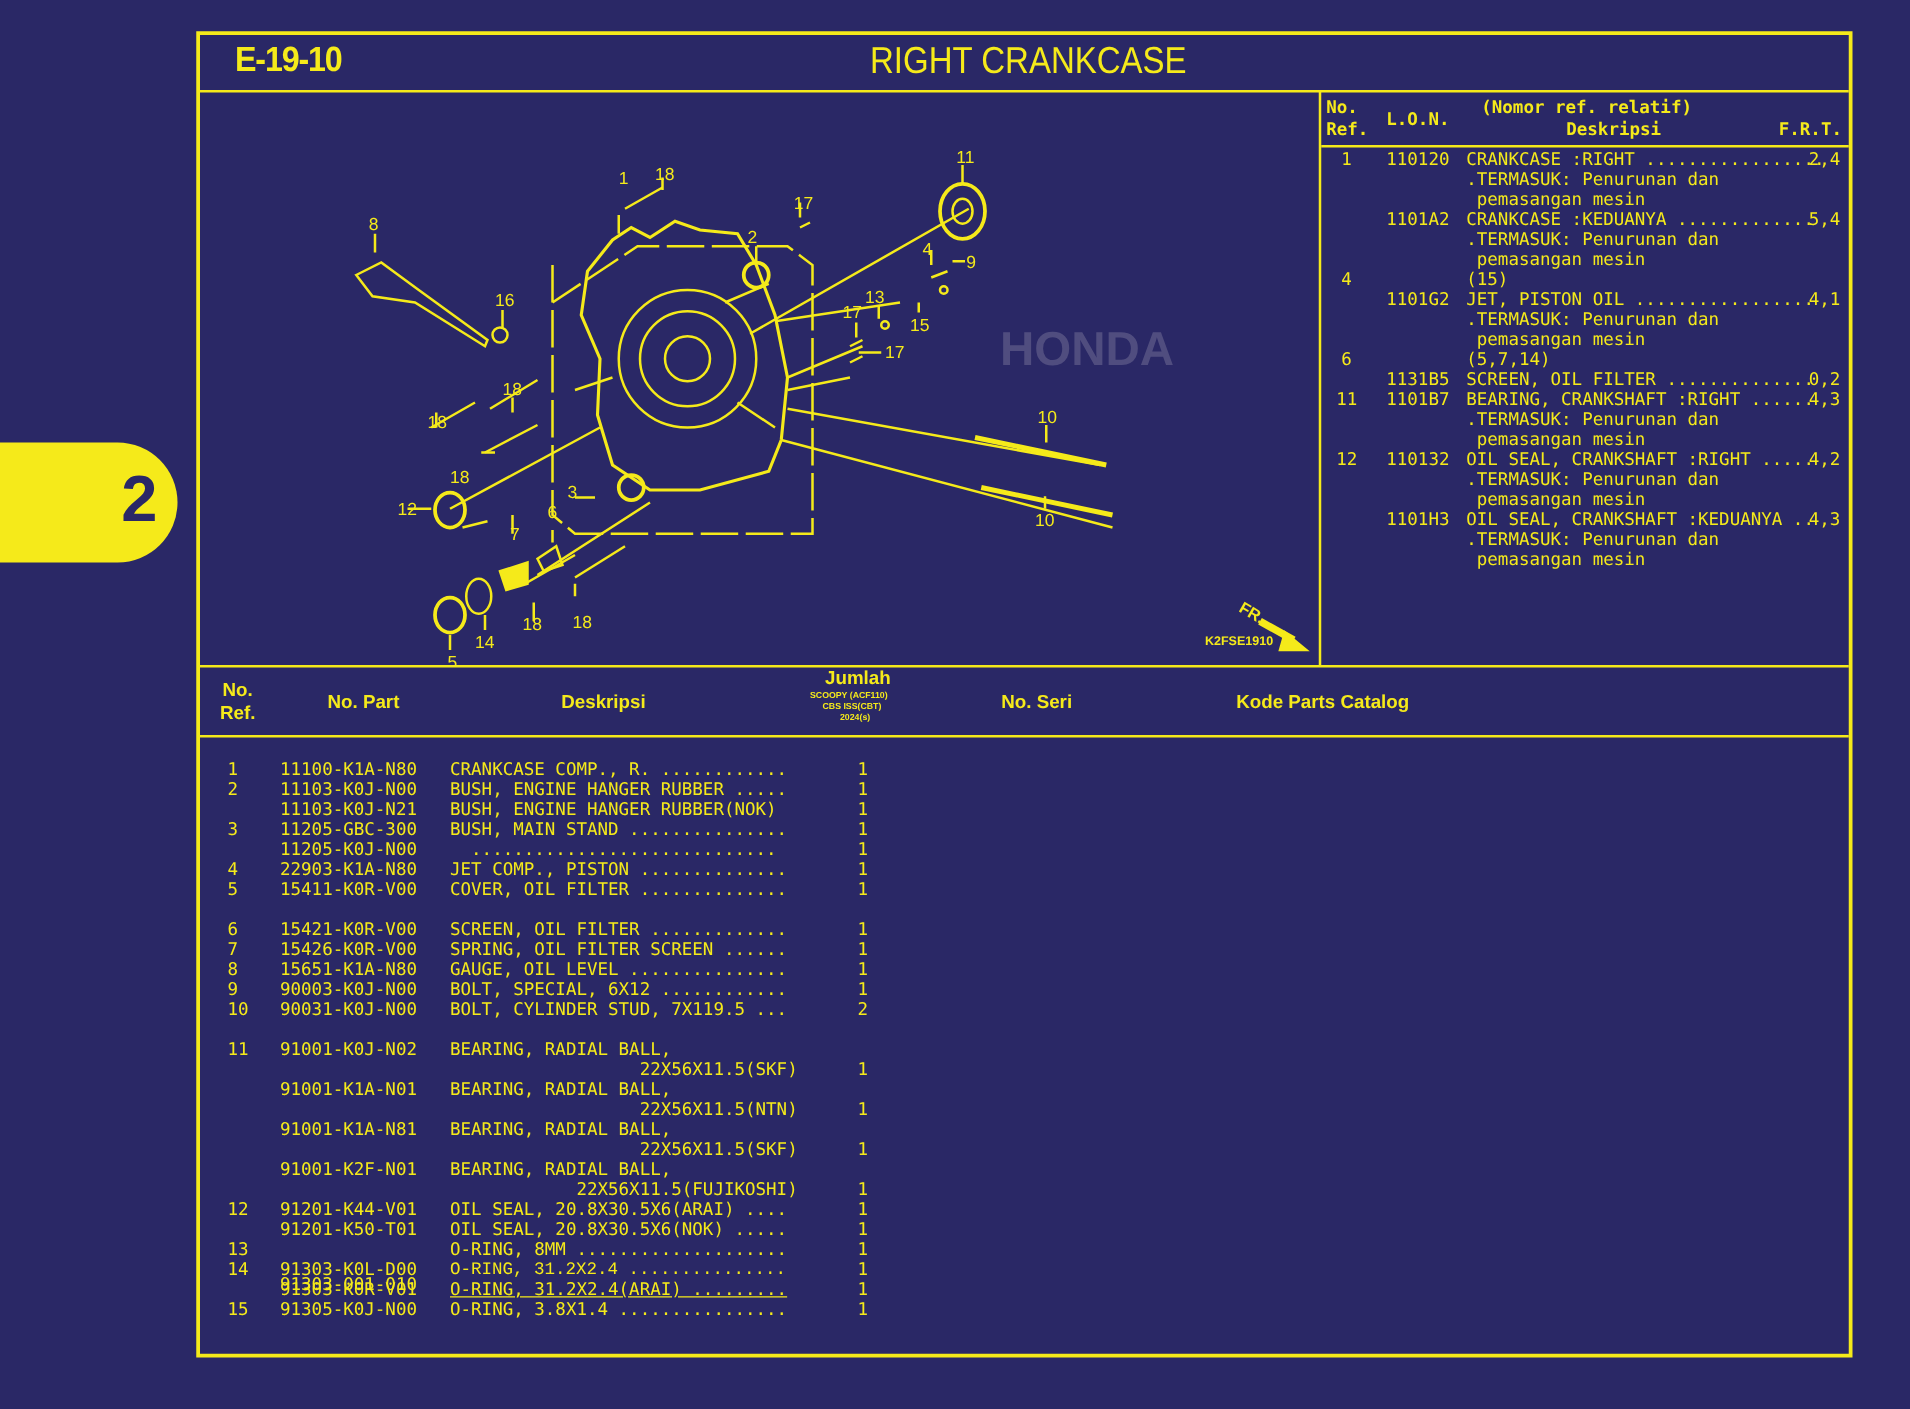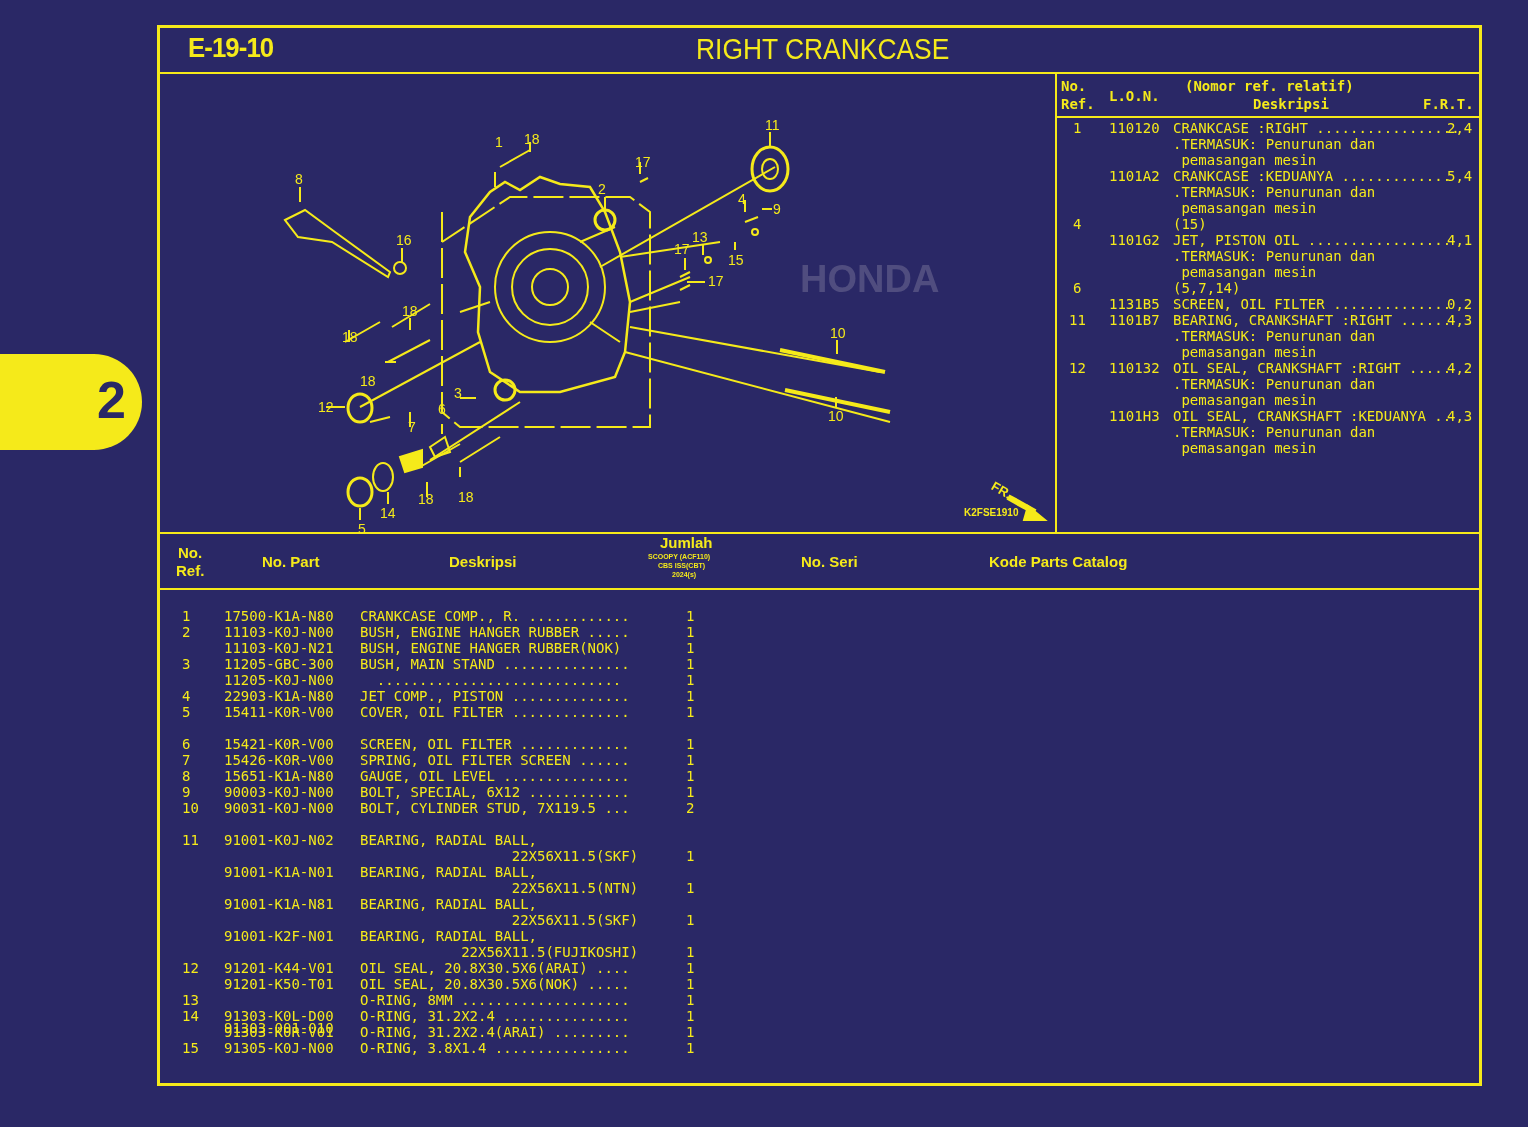--- a/index.html
+++ b/index.html
@@ -212,21 +212,21 @@
     <span style="left:289px;top:19px">Deskripsi</span>
     <span style="left:500px;top:0px">Jumlah</span>
     <span class="qty-sub" style="left:488px;top:19px">SCOOPY (ACF110)</span>
     <span class="qty-sub" style="left:498px;top:28px">CBS ISS(CBT)</span>
     <span class="qty-sub" style="left:512px;top:37px">2024(s)</span>
     <span style="left:641px;top:19px">No. Seri</span>
     <span style="left:829px;top:19px">Kode Parts Catalog</span>
   </div>
 
   <div class="parts-body" id="parts-body">
-      <div class="prow" style="top: 20px;"><span style="left: 22px;">1</span><span style="left: 64px;">17500-K1A-N80</span><span style="left: 200px;">CRANKCASE COMP., R. ............</span><span style="left: 526px;">1</span></div>
+      <div class="prow" style="top: 20px;"><span style="left: 22px;">1</span><span style="left: 64px;">11100-K1A-N80</span><span style="left: 200px;">CRANKCASE COMP., R. ............</span><span style="left: 526px;">1</span></div>
       <div class="prow" style="top: 36px;"><span style="left: 22px;">2</span><span style="left: 64px;">11103-K0J-N00</span><span style="left: 200px;">BUSH, ENGINE HANGER RUBBER .....</span><span style="left: 526px;">1</span></div>
       <div class="prow" style="top: 52px;"><span style="left: 22px;"></span><span style="left: 64px;">11103-K0J-N21</span><span style="left: 200px;">BUSH, ENGINE HANGER RUBBER(NOK)</span><span style="left: 526px;">1</span></div>
       <div class="prow" style="top: 68px;"><span style="left: 22px;">3</span><span style="left: 64px;">11205-GBC-300</span><span style="left: 200px;">BUSH, MAIN STAND ...............</span><span style="left: 526px;">1</span></div>
       <div class="prow" style="top: 84px;"><span style="left: 22px;"></span><span style="left: 64px;">11205-K0J-N00</span><span style="left: 200px;">  .............................</span><span style="left: 526px;">1</span></div>
       <div class="prow" style="top: 100px;"><span style="left: 22px;">4</span><span style="left: 64px;">22903-K1A-N80</span><span style="left: 200px;">JET COMP., PISTON ..............</span><span style="left: 526px;">1</span></div>
       <div class="prow" style="top: 116px;"><span style="left: 22px;">5</span><span style="left: 64px;">15411-K0R-V00</span><span style="left: 200px;">COVER, OIL FILTER ..............</span><span style="left: 526px;">1</span></div>
       <div class="prow" style="top: 148px;"><span style="left: 22px;">6</span><span style="left: 64px;">15421-K0R-V00</span><span style="left: 200px;">SCREEN, OIL FILTER .............</span><span style="left: 526px;">1</span></div>
       <div class="prow" style="top: 164px;"><span style="left: 22px;">7</span><span style="left: 64px;">15426-K0R-V00</span><span style="left: 200px;">SPRING, OIL FILTER SCREEN ......</span><span style="left: 526px;">1</span></div>
       <div class="prow" style="top: 180px;"><span style="left: 22px;">8</span><span style="left: 64px;">15651-K1A-N80</span><span style="left: 200px;">GAUGE, OIL LEVEL ...............</span><span style="left: 526px;">1</span></div>
       <div class="prow" style="top: 196px;"><span style="left: 22px;">9</span><span style="left: 64px;">90003-K0J-N00</span><span style="left: 200px;">BOLT, SPECIAL, 6X12 ............</span><span style="left: 526px;">1</span></div>
@@ -235,17 +235,17 @@
       <div class="prow" style="top: 260px;"><span style="left: 22px;"></span><span style="left: 64px;"></span><span style="left: 200px;">                  22X56X11.5(SKF)</span><span style="left: 526px;">1</span></div>
       <div class="prow" style="top: 276px;"><span style="left: 22px;"></span><span style="left: 64px;">91001-K1A-N01</span><span style="left: 200px;">BEARING, RADIAL BALL,</span><span style="left: 526px;"></span></div>
       <div class="prow" style="top: 292px;"><span style="left: 22px;"></span><span style="left: 64px;"></span><span style="left: 200px;">                  22X56X11.5(NTN)</span><span style="left: 526px;">1</span></div>
       <div class="prow" style="top: 308px; padding-left: 28px;"><span style="left: 22px;"></span><span style="left: 64px;">91001-K1A-N81</span><span style="left: 200px;">BEARING, RADIAL BALL,</span><span style="left: 526px;"></span></div>
       <div class="prow" style="top: 324px;"><span style="left: 22px;"></span><span style="left: 64px;"></span><span style="left: 200px;">                  22X56X11.5(SKF)</span><span style="left: 526px;">1</span></div>
       <div class="prow" style="top: 340px;"><span style="left: 22px;"></span><span style="left: 64px;">91001-K2F-N01</span><span style="left: 200px;">BEARING, RADIAL BALL,</span><span style="left: 526px;"></span></div>
       <div class="prow" style="top: 356px;"><span style="left: 22px;"></span><span style="left: 64px;"></span><span style="left: 200px;">            22X56X11.5(FUJIKOSHI)</span><span style="left: 526px;">1</span></div>
       <div class="prow" style="top: 372px;"><span style="left: 22px;">12</span><span style="left: 64px;">91201-K44-V01</span><span style="left: 200px;">OIL SEAL, 20.8X30.5X6(ARAI) ....</span><span style="left: 526px;">1</span></div>
       <div class="prow" style="top: 388px;"><span style="left: 22px;"></span><span style="left: 64px;">91201-K50-T01</span><span style="left: 200px;">OIL SEAL, 20.8X30.5X6(NOK) .....</span><span style="left: 526px;">1</span></div>
       <div class="prow" style="top: 404px;"><span style="left: 22px;">13</span><span style="left: 64px; margin-top: 28px;">91303-001-010</span><span style="left: 200px;">O-RING, 8MM ....................</span><span style="left: 526px;">1</span></div>
-      <div class="prow" style="top: 420px;"><span style="left: 22px;">14</span><span style="left: 64px;">91303-K0L-D00</span><span style="left: 200px;">O-RING, 31.2X2.4 ...............</span><span style="left: 526px;">1</span></div>
-      <div class="prow" style="top: 436px;"><span style="left: 22px;"></span><span style="left: 64px;">91303-K0R-V01</span><span style="left: 200px;">O-RING, 31.2X2.4(ARAI) .........</span><span style="left: 526px;">1</span></div>
+      <div class="prow" style="top: 420px;"><span style="left: 22px;">14</span><span style="left: 64px;">91303-K0L-D00</span><span style="left: 200px; font-family: Liberation Mono, monospace;">O-RING, 31.2X2.4 ...............</span><span style="left: 526px;">1</span></div>
+      <div class="prow" style="top: 436px;"><span style="left: 22px;"></span><span style="left: 64px;">91303-K0R-V01</span><span style="left: 200px; text-decoration: underline;">O-RING, 31.2X2.4(ARAI) .........</span><span style="left: 526px;">1</span></div>
       <div class="prow" style="top: 452px;"><span style="left: 22px;">15</span><span style="left: 64px;">91305-K0J-N00</span><span style="left: 200px;">O-RING, 3.8X1.4 ................</span><span style="left: 526px;">1</span></div>
     </div>
 </div>
 
 </body></html>

